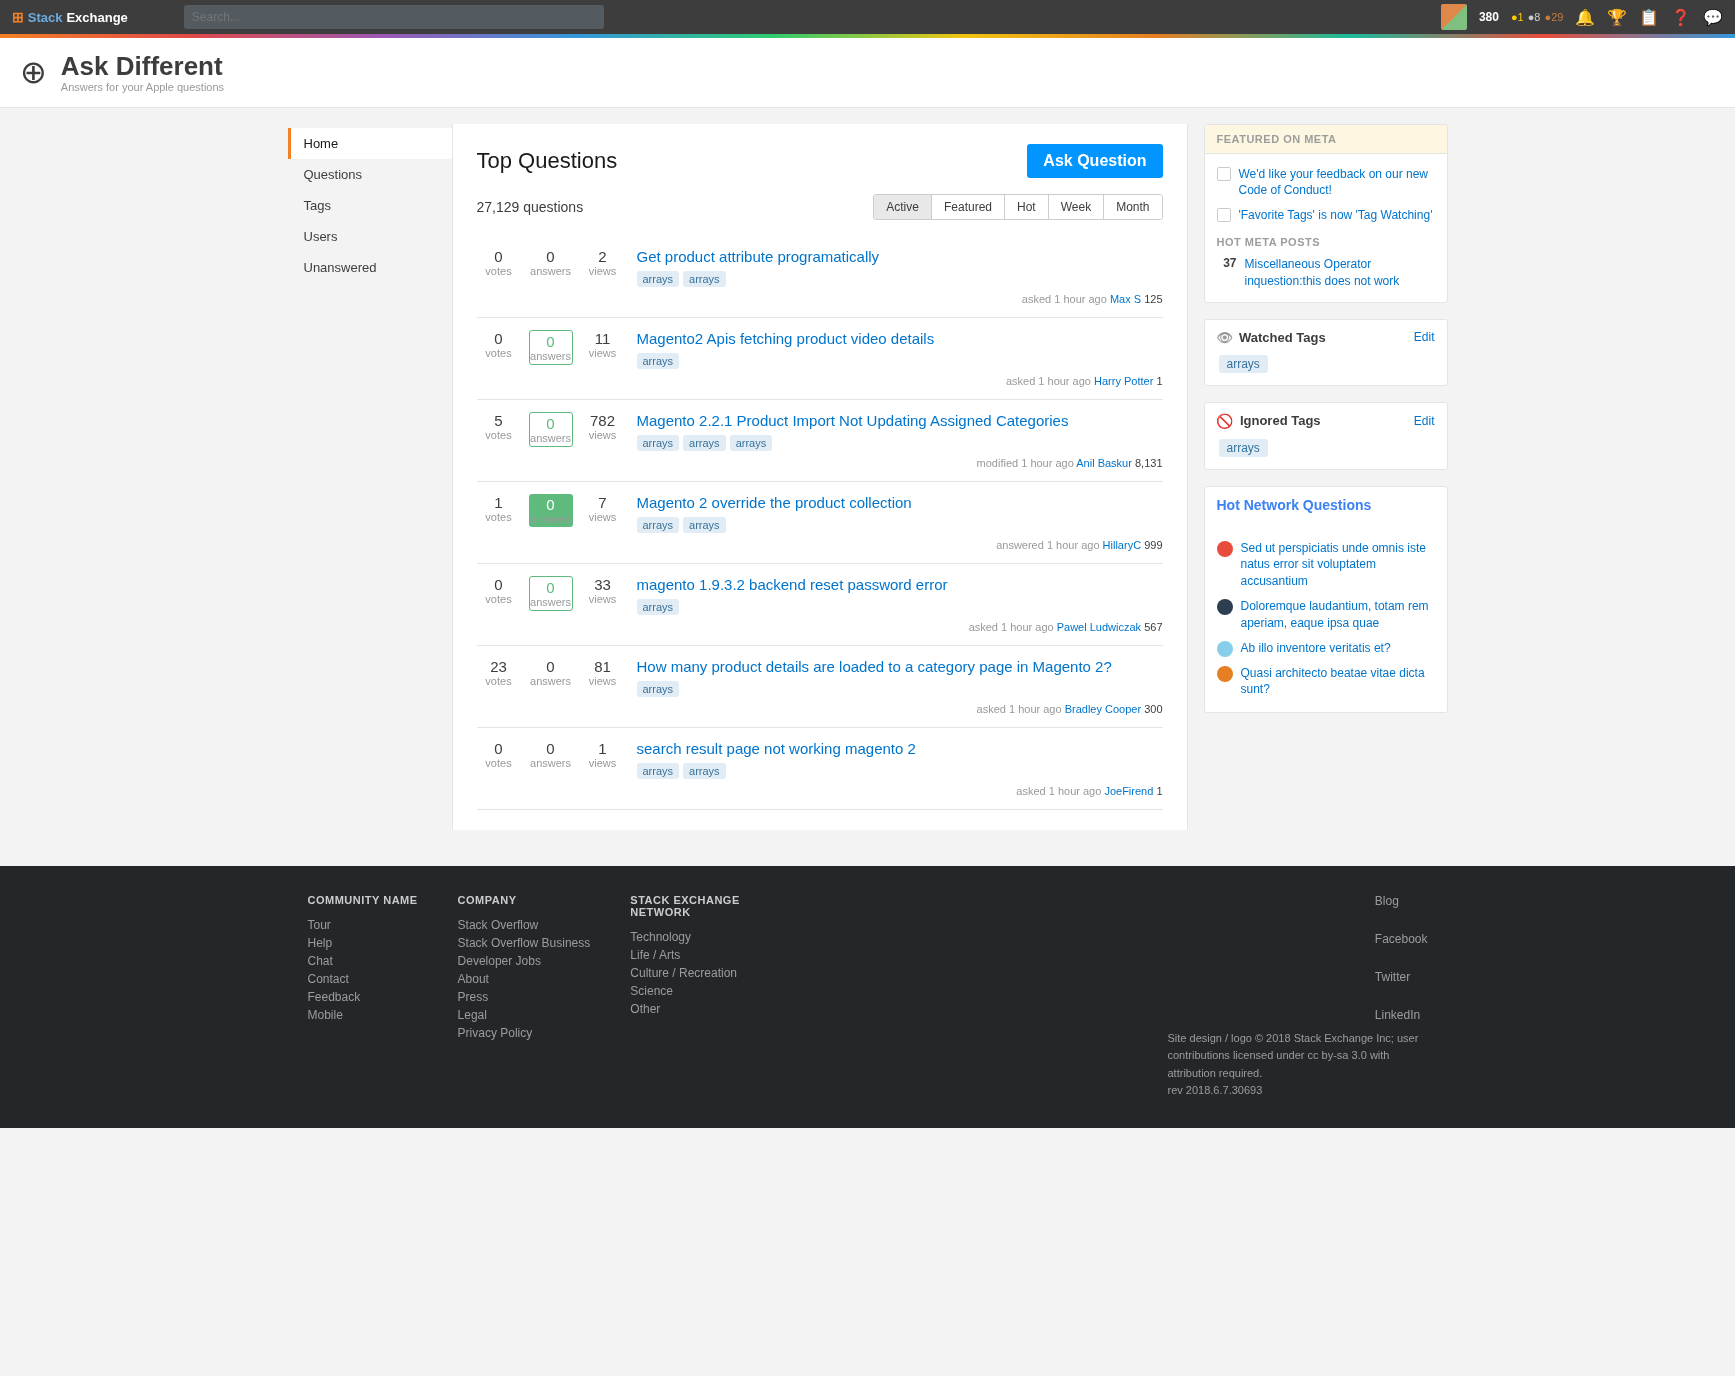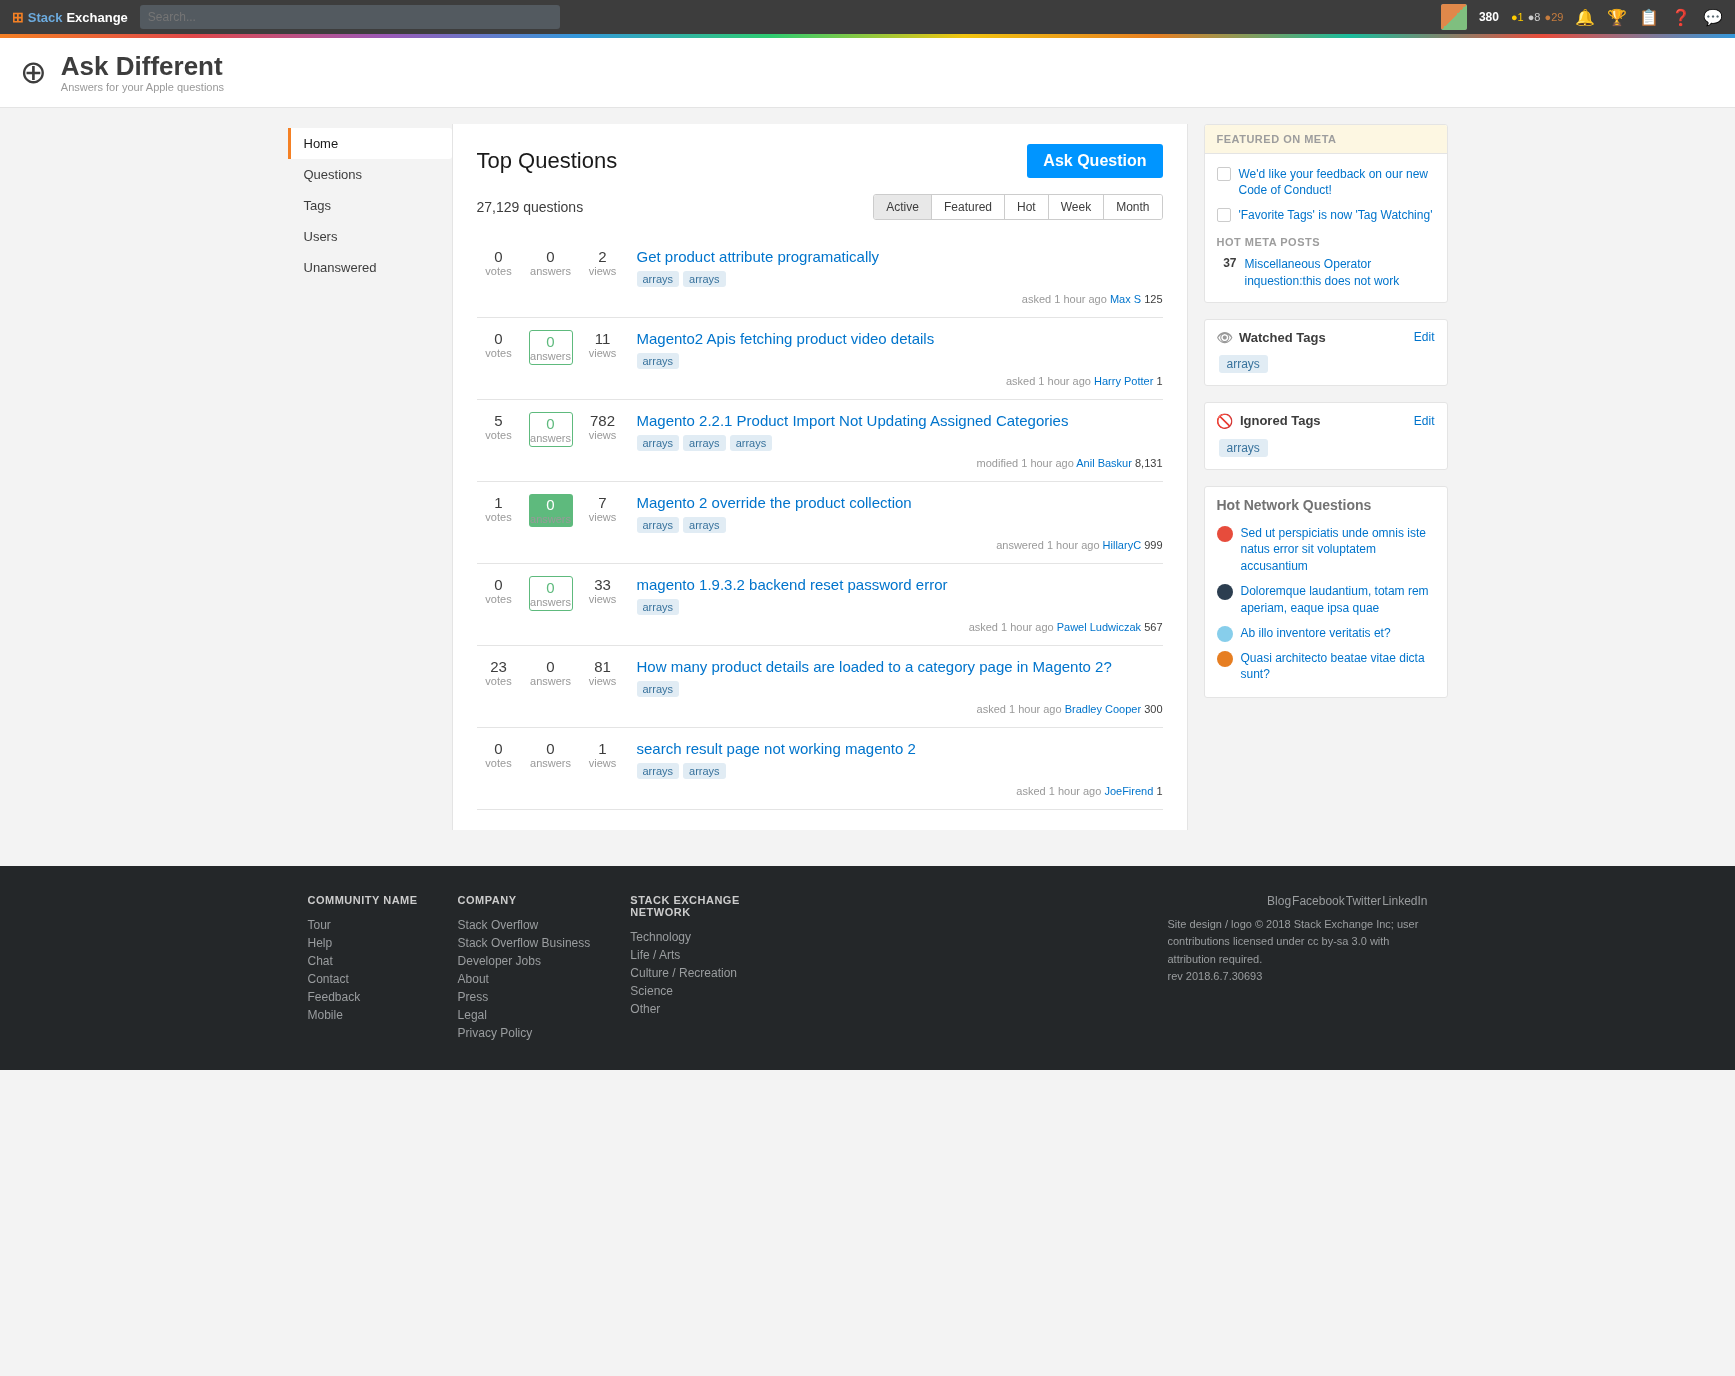--- a/index.html
+++ b/index.html
@@ -20,20 +20,21 @@
     .search-bar {
       flex: 1;
       max-width: 420px;
       height: 24px;
       background: #535a60;
       border: none;
       border-radius: 3px;
       color: #aaa;
       padding: 0 8px;
       font-size: 12px;
+      margin-left: 44px;
     }
     .nav-right { margin-left: auto; display: flex; align-items: center; gap: 12px; }
     .avatar { width: 26px; height: 26px; background: #888; border-radius: 2px; overflow: hidden; display: flex; align-items: center; justify-content: center; }
     .avatar-img { width: 26px; height: 26px; background: linear-gradient(135deg, #e0884a 50%, #7fbf7f 50%); border-radius: 2px; }
     .rep-score { color: #fff; font-size: 12px; font-weight: bold; }
     .badge-group { display: flex; gap: 4px; align-items: center; font-size: 11px; }
     .badge-gold { color: #ffcc00; }
     .badge-silver { color: #ccc; }
     .badge-bronze { color: #c67c3e; }
     .nav-icon { color: #ccc; font-size: 16px; cursor: pointer; }
@@ -267,21 +268,21 @@
       background: #e1ecf4;
       color: #39739d;
       padding: 2px 8px;
       border-radius: 3px;
       font-size: 12px;
       cursor: pointer;
       margin: 2px;
     }
 
     .hot-network { background: #fff; border: 1px solid #e4e4e4; border-radius: 3px; padding: 10px 12px; }
-    .hot-network-title { font-size: 14px; font-weight: bold; color: #737373; margin-bottom: 8px; }
+    .hot-network-title { font-size: 14px; font-weight: bold; color: #3b82f6; margin-bottom: 23px; }
     .hot-network-item {
       display: flex;
       gap: 8px;
       align-items: flex-start;
       padding: 4px 0;
     }
     .hot-network-icon { width: 16px; height: 16px; border-radius: 50%; flex-shrink: 0; margin-top: 1px; }
     .icon-red { background: #e74c3c; }
     .icon-dark { background: #2c3e50; }
     .icon-blue-light { background: #87ceeb; }
@@ -297,21 +298,21 @@
     .footer-inner {
       max-width: 1160px;
       margin: 0 auto;
       padding: 0 20px;
       display: flex;
       gap: 40px;
     }
     .footer-col h4 { color: #ccc; font-size: 11px; font-weight: bold; text-transform: uppercase; letter-spacing: 0.5px; margin-bottom: 10px; }
     .footer-link { display: block; color: #9a9d9f; font-size: 12px; padding: 2px 0; cursor: pointer; text-decoration: none; }
     .footer-social { margin-left: auto; display: flex; flex-direction: column; align-items: flex-end; gap: 8px; }
-    .social-links { display: flex; gap: 1px; }
+    .social-links { display: flex; gap: 24px; flex-direction: column; }
     .social-link { color: #9a9d9f; font-size: 12px; cursor: pointer; text-decoration: none; }
     .footer-legal { color: #9a9d9f; font-size: 11px; line-height: 1.6; max-width: 260px; text-align: left; }
 
     .ignored-icon { color: #999; font-size: 14px; }
   </style>
 </head>
 <body>
 
 <nav class="top-nav">
   <div class="top-nav-logo">

